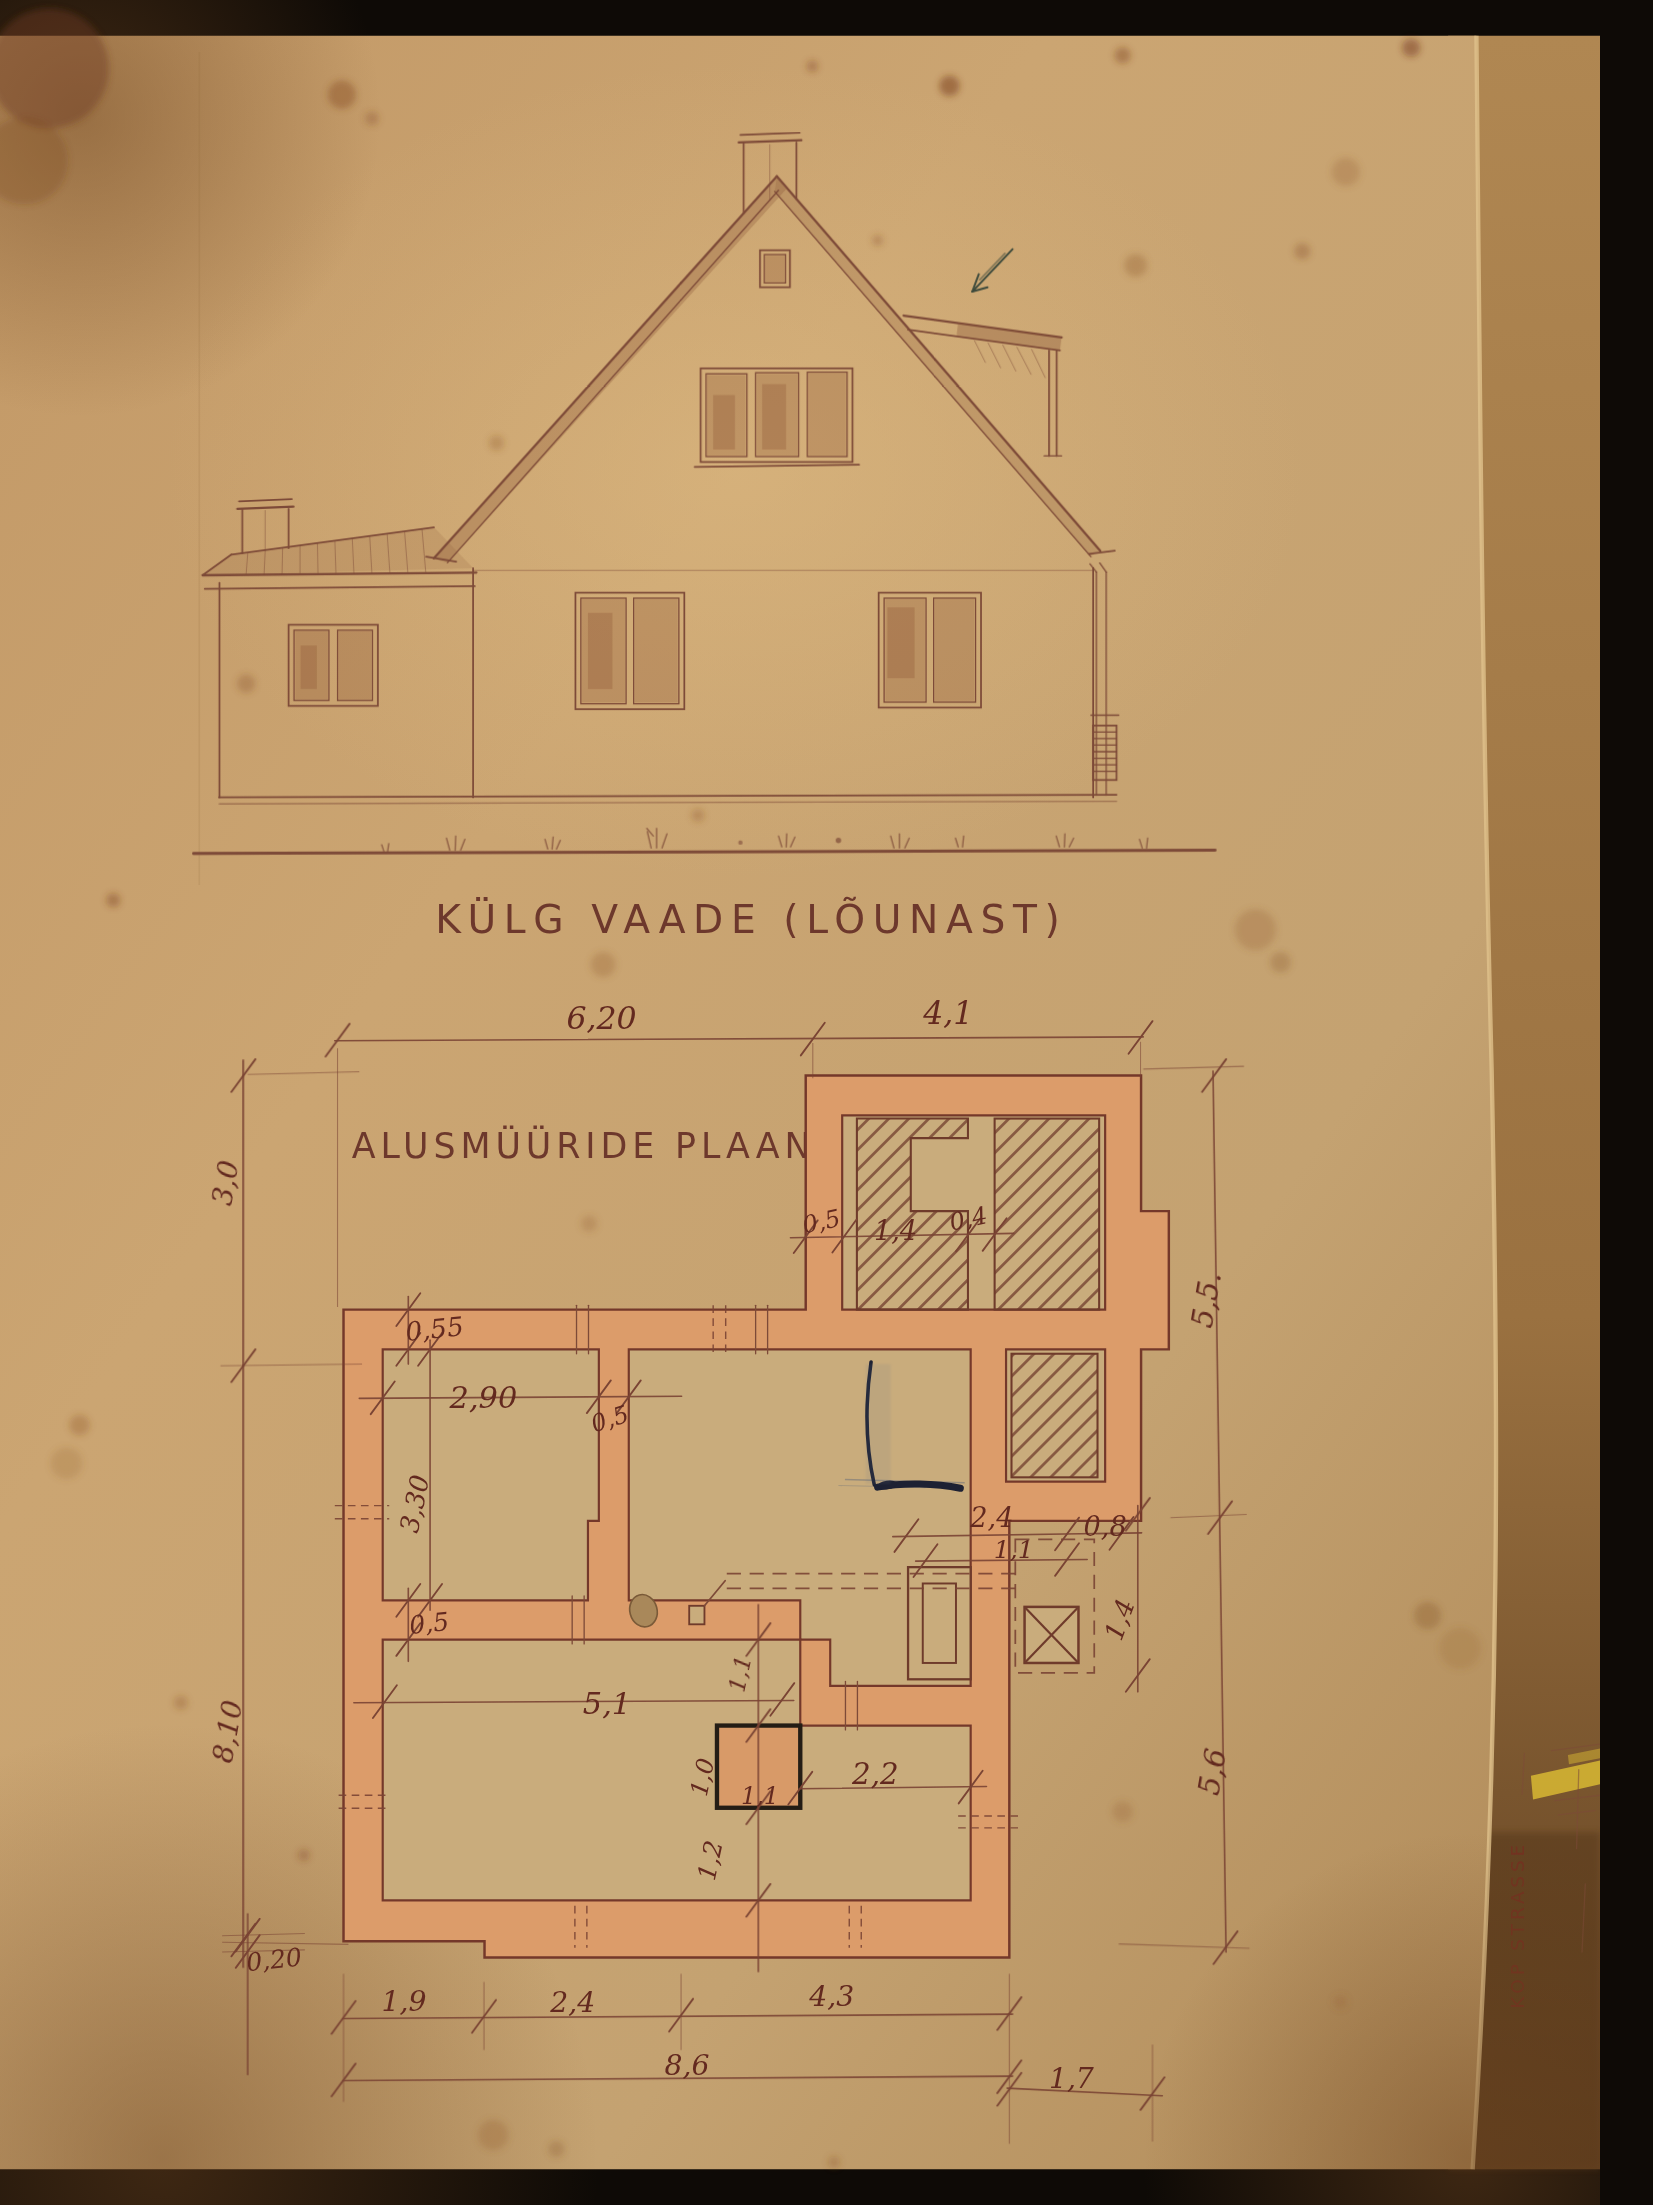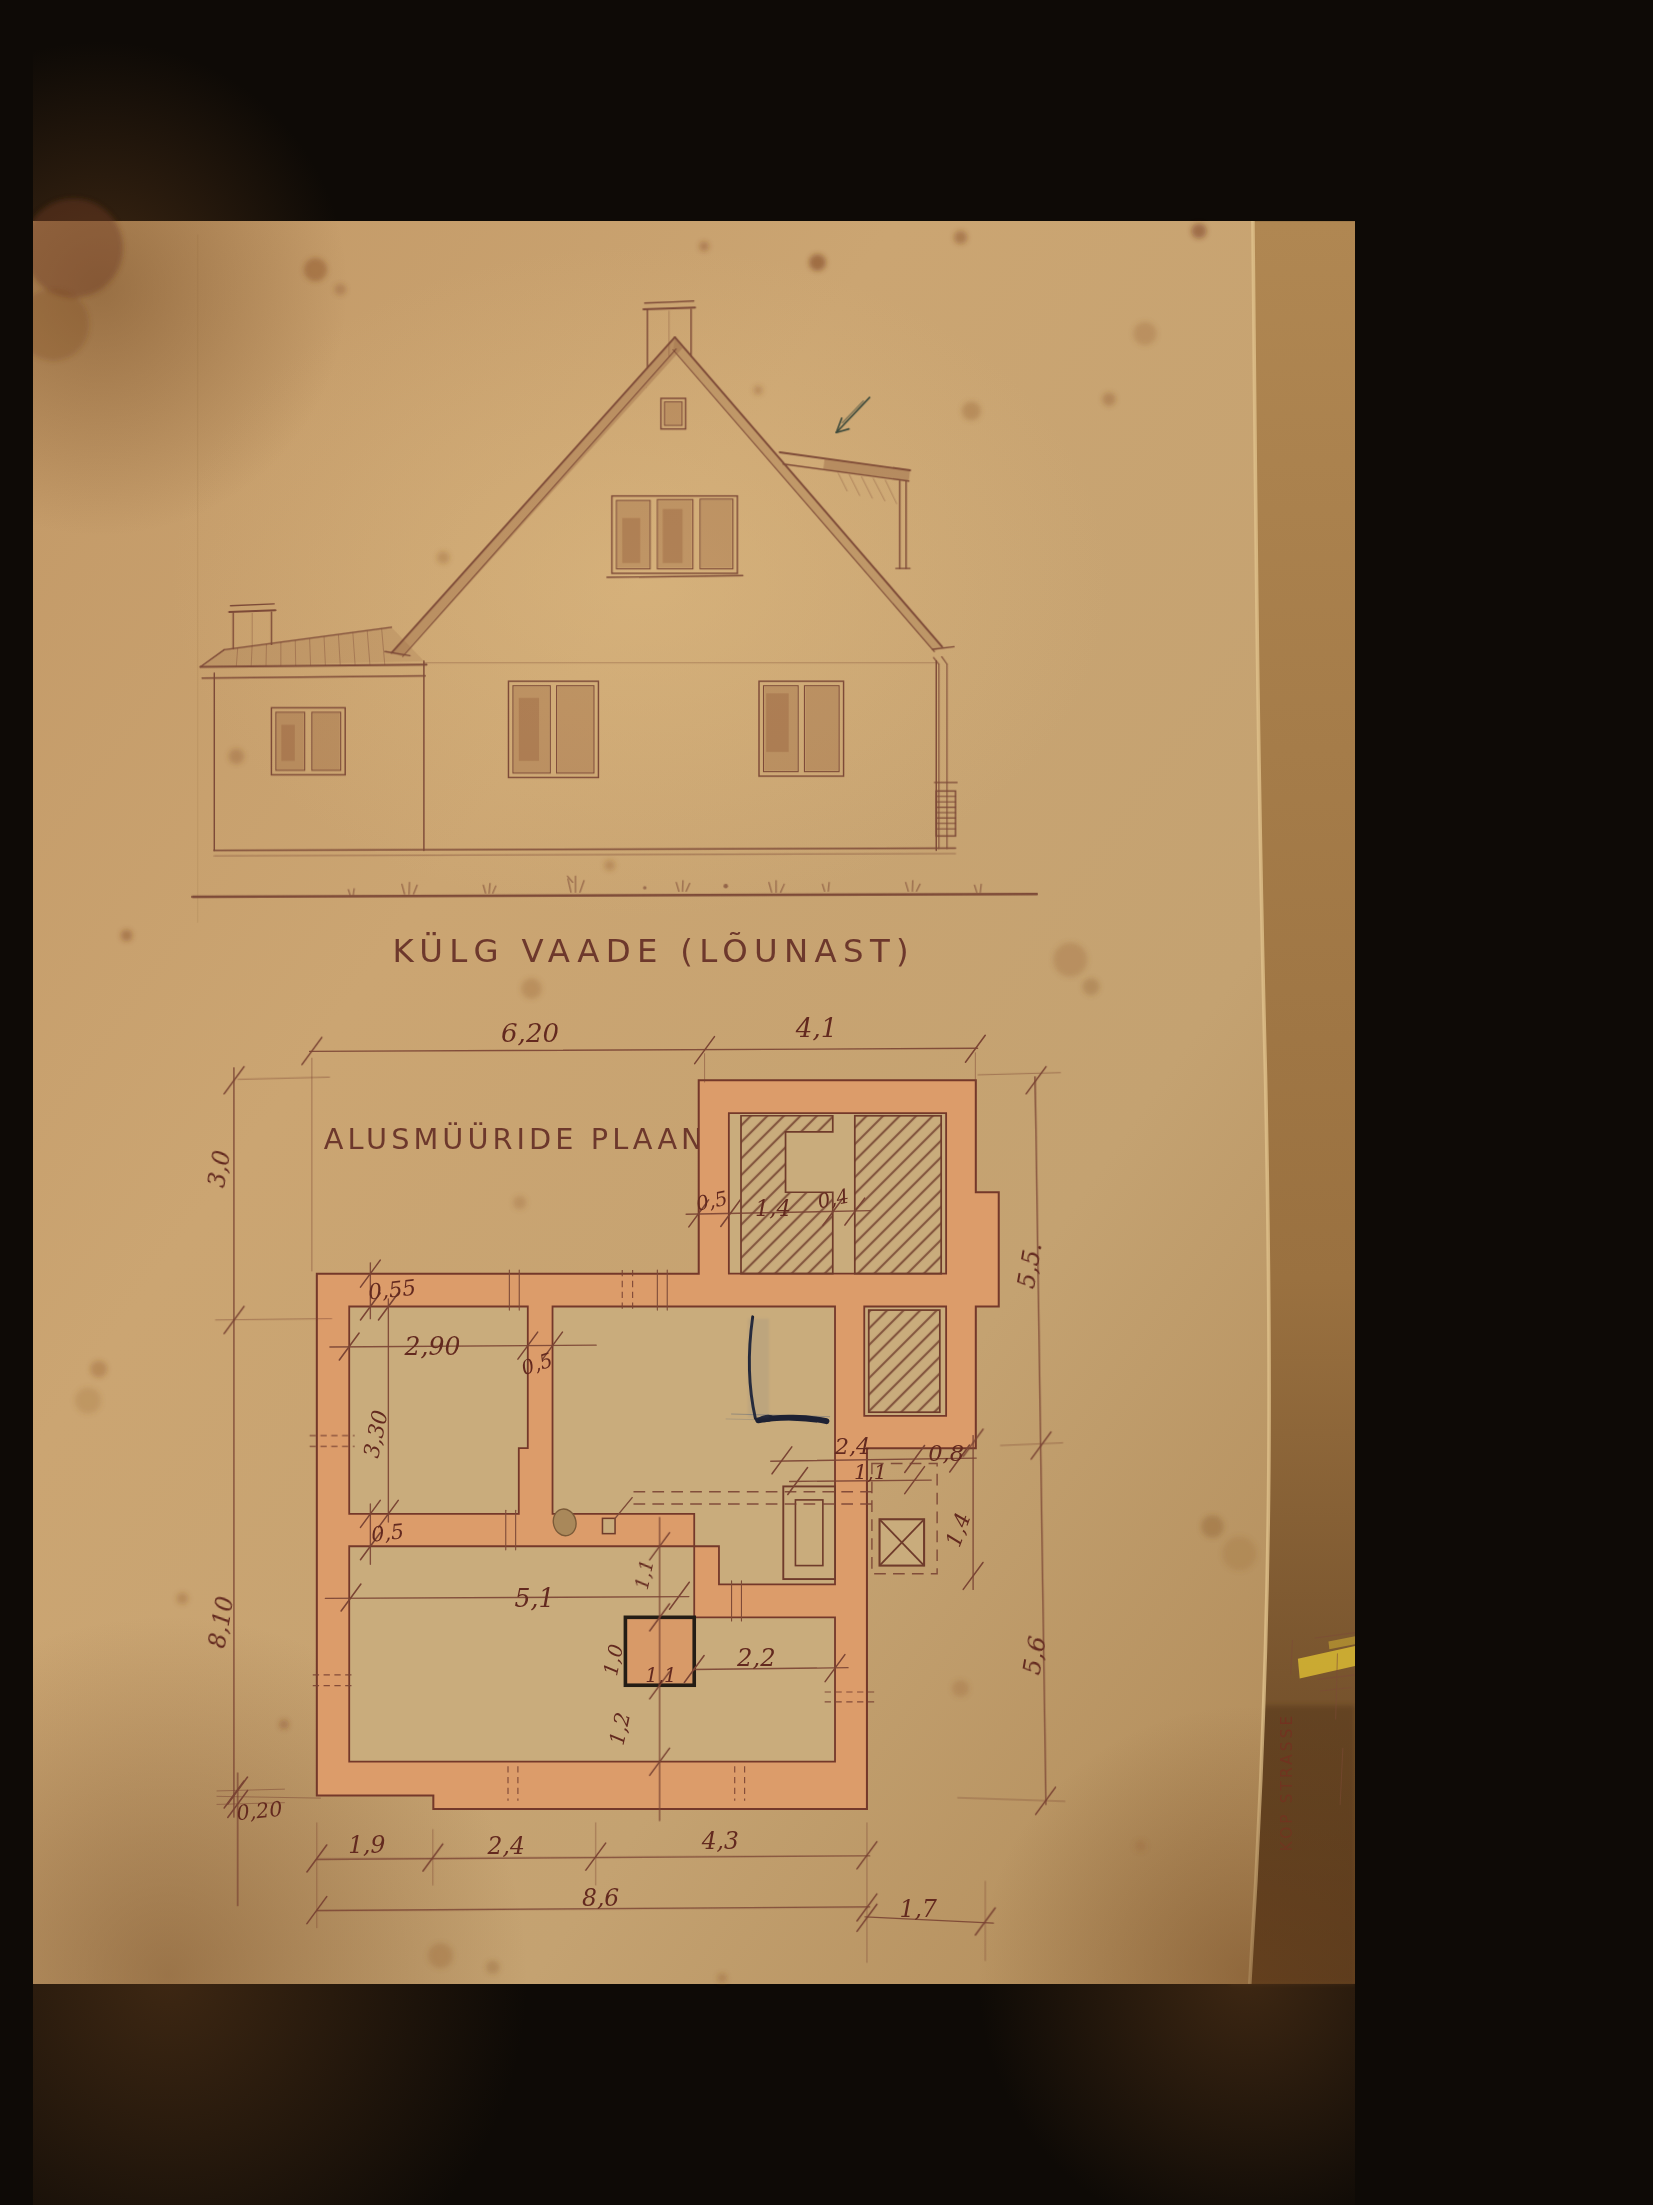--- a/index.html
+++ b/index.html
@@ -1,16 +1,16 @@
 <!DOCTYPE html>
 <html style="font-size:9px"><head>
 <meta charset="utf-8">
 <style>
   html,body{margin:0;padding:0;background:#0e0a06;}
-  .page{position:relative;width:1322px;height:2205px;overflow:hidden;margin-left:33px;}
+  .page{position:relative;width:1600px;height:2205px;overflow:hidden;}
   svg{position:absolute;left:0;top:0;width:100%;height:100%;}
   .ln{stroke:#7d4a38;fill:none;stroke-linecap:round;}
   .w1{stroke-width:1.6}.w2{stroke-width:2.4}.w3{stroke-width:3.2}.w4{stroke-width:4.2}.w5{stroke-width:5.5}
   .faint{opacity:.55}
   .wall{fill:#dc9c6a;stroke:#74382a;stroke-width:4.5;}
   .void{fill:#c9ac7c;stroke:#74382a;stroke-width:4;}
   .dimline{stroke:#7a4434;stroke-width:3;fill:none;opacity:.9;stroke-linecap:round;}
   .guide{stroke:#7a4434;stroke-width:2;fill:none;opacity:.55;}
   .dash{stroke:#7a4434;stroke-width:3.2;fill:none;stroke-dasharray:26 16;opacity:.9;}
   .dash2{stroke:#7a4434;stroke-width:2.6;fill:none;stroke-dasharray:14 10;opacity:.9;}

